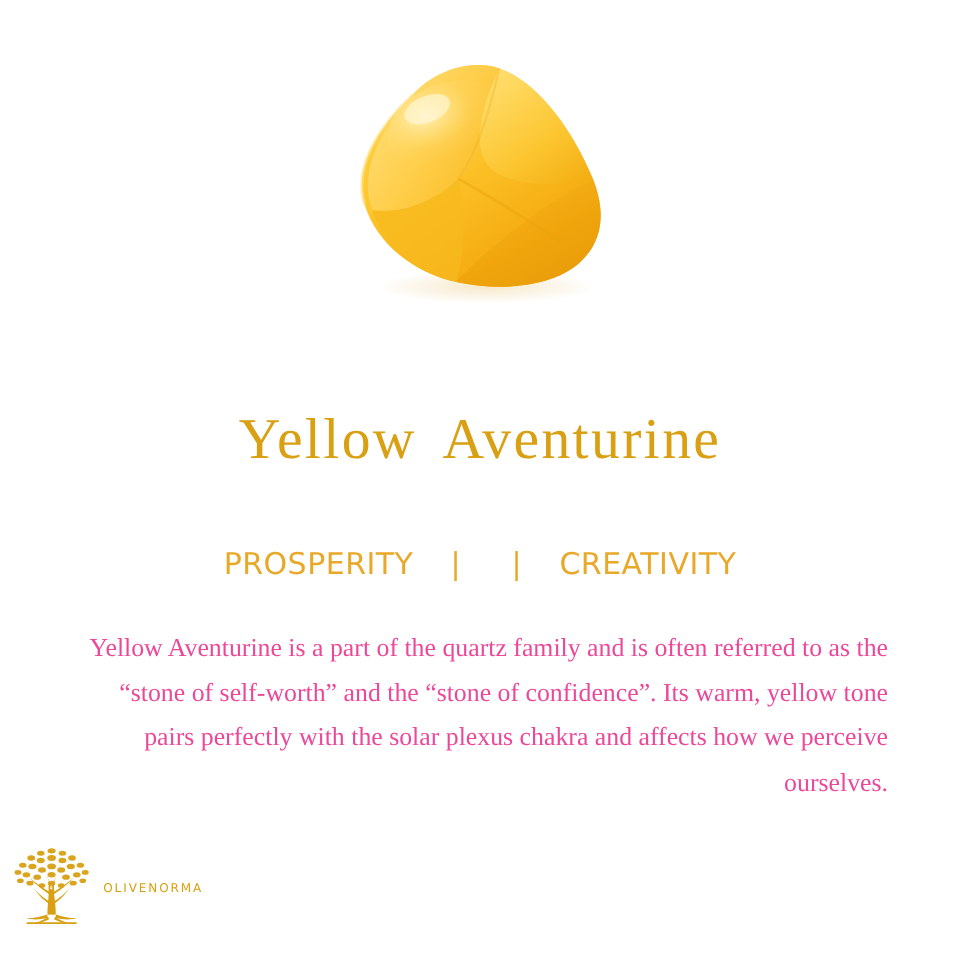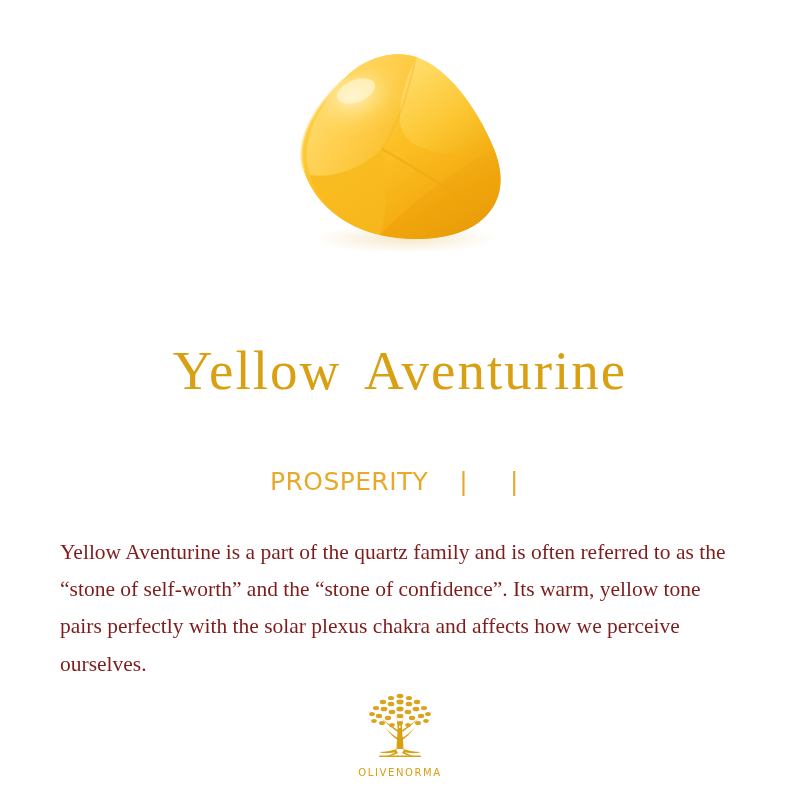--- a/index.html
+++ b/index.html
@@ -41,21 +41,21 @@
   .stone-svg {
     display: block;
     width: 260px;
     height: 215px;
   }
 
   
   .title {
     margin-top: 42px;
     font-family: "Liberation Serif", serif;
-    font-size: 55px;
+    font-size: 48px;
     line-height: 1.05;
     letter-spacing: 2px;
     color: #d8a012;
     font-weight: 400;
     text-align: center;
     word-spacing: 10px;
   }
 
   
   .keywords {
@@ -74,35 +74,35 @@
   }
   .kw-sep {
     padding: 0 13px;
     color: #e8a92a;
   }
 
   
   .description {
     margin-top: 38px;
     width: 680px;
-    text-align: left;
+    text-align: right;
     font-family: "Liberation Serif", serif;
     font-size: 21.5px;
     line-height: 1.74;
-    color: #7f1d1d;
+    color: #ec4899;
   }
 
   
   .logo-area {
     position: absolute;
     bottom: 22px;
     left: 0;
     right: 0;
     display: flex;
-    flex-direction: column;
+    flex-direction: row;
     align-items: center;
   }
   .logo-mark {
     width: 86px;
     height: 78px;
     display: block;
   }
   .logo-text {
     margin-top: 2px;
     font-family: "DejaVu Sans", sans-serif;
@@ -180,20 +180,21 @@
       </svg>
     </div>
   </div>
 
   <h1 class="title">Yellow  Aventurine</h1>
 
   <div class="keywords">
     <span class="kw">PROSPERITY</span>
     <span class="kw-sep">|</span>
     <span class="kw-sep">|</span>
+    <span class="kw">CREATIVITY</span>
   </div>
 
   <p class="description">Yellow Aventurine is a part of the quartz family and is often referred to as the “stone of self-worth” and the “stone of confidence”. Its warm, yellow tone pairs perfectly with the solar plexus chakra and affects how we perceive ourselves.</p>
 
   <div class="logo-area">
     <svg class="logo-mark" viewBox="0 0 86 78">
       <g fill="#d8a012">
 
         <g opacity="0.95">
           <ellipse cx="43" cy="9" rx="3.4" ry="2.2"></ellipse>

